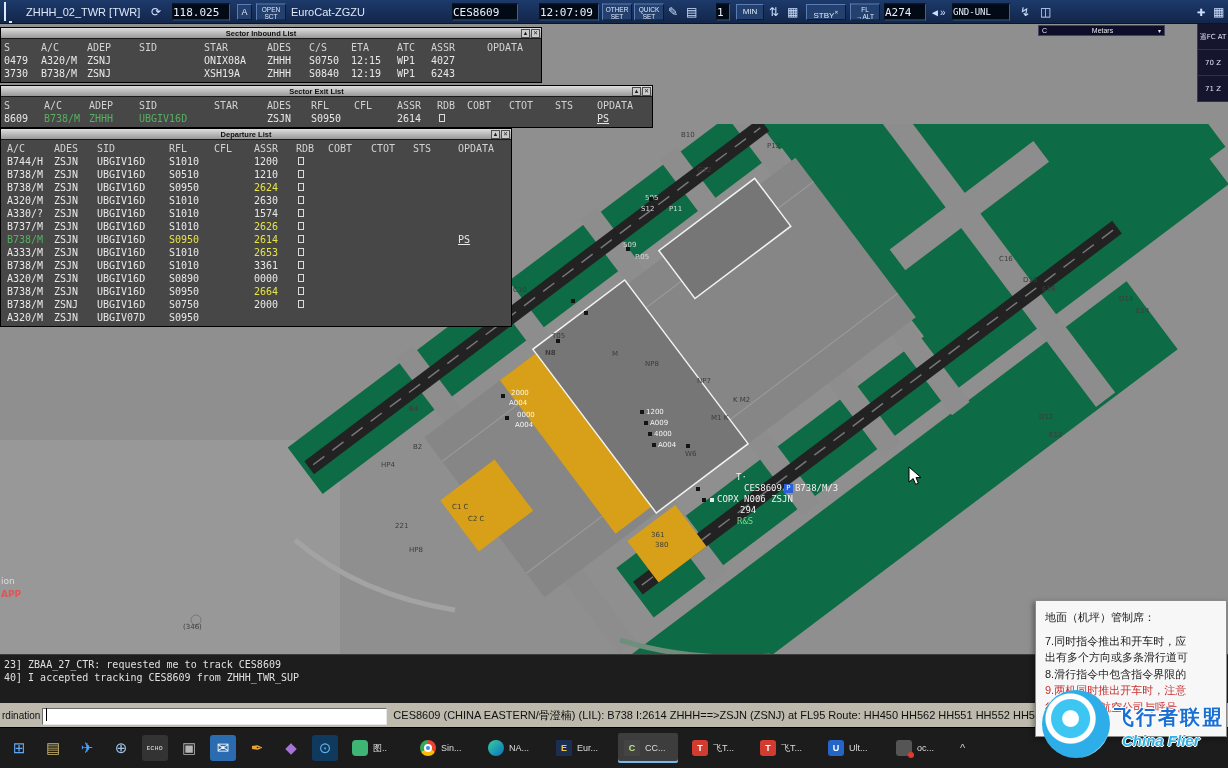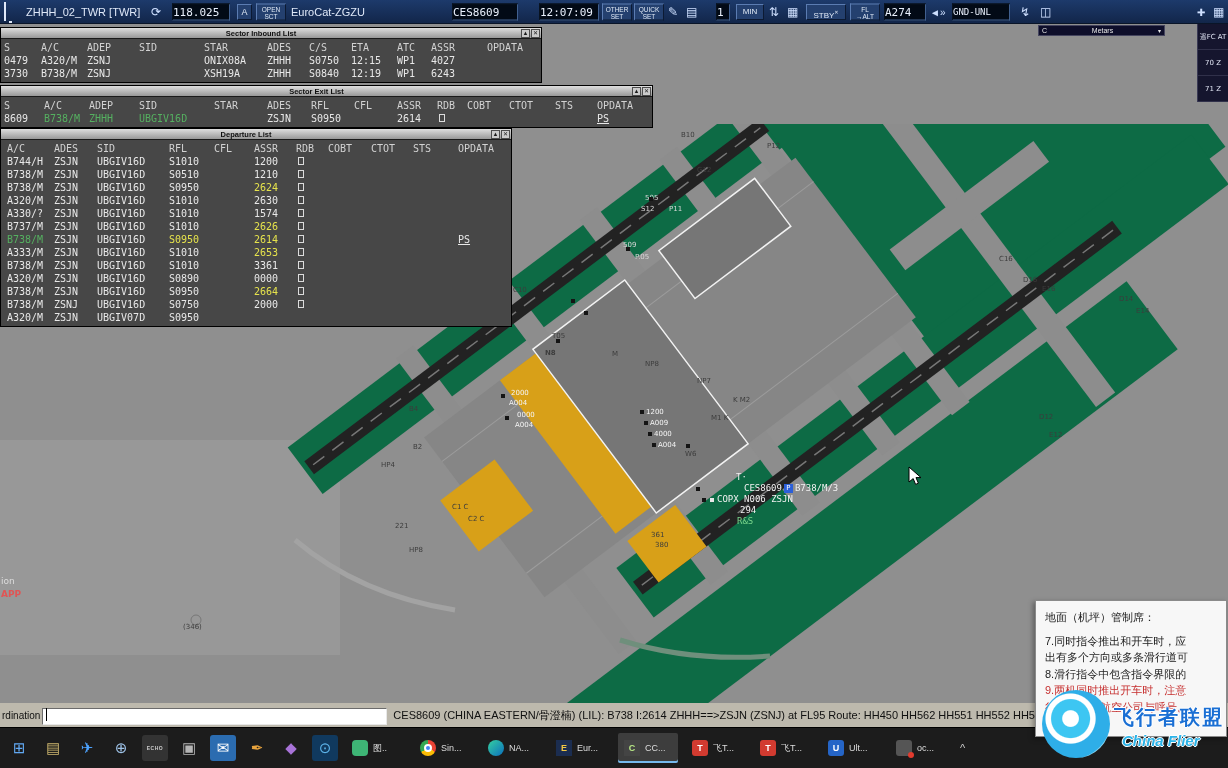--- a/index.html
+++ b/index.html
@@ -586,20 +586,24 @@
           <div class="cell cw"></div>
           <div class="cell cw"></div>
           <div class="cell cw"></div>
           <div class="cell cw"></div>
           <div class="cell cw"></div>
           <div class="cell cw"></div>
         </div>
       </div>
   </div>
 
+  <div id="log">
+    <div>23] ZBAA_27_CTR: requested me to track CES8609</div>
+    <div>40]  I accepted tracking CES8609 from ZHHH_TWR_SUP</div>
+  </div>
 
   <div id="coordbar">
     <span id="coord-label">rdination</span>
     <span id="coord-input-wrap">
       <input id="coord-input" type="text" value="" style="">
       <span id="coord-caret"></span>
     </span>
     <span id="flight-info">CES8609 (CHINA EASTERN/骨澄楠) (LIL): B738 I:2614 ZHHH==&gt;ZSJN (ZSNJ) at FL95 Route: HH450 HH562 HH551 HH552 HH561</span>
   </div>
 

